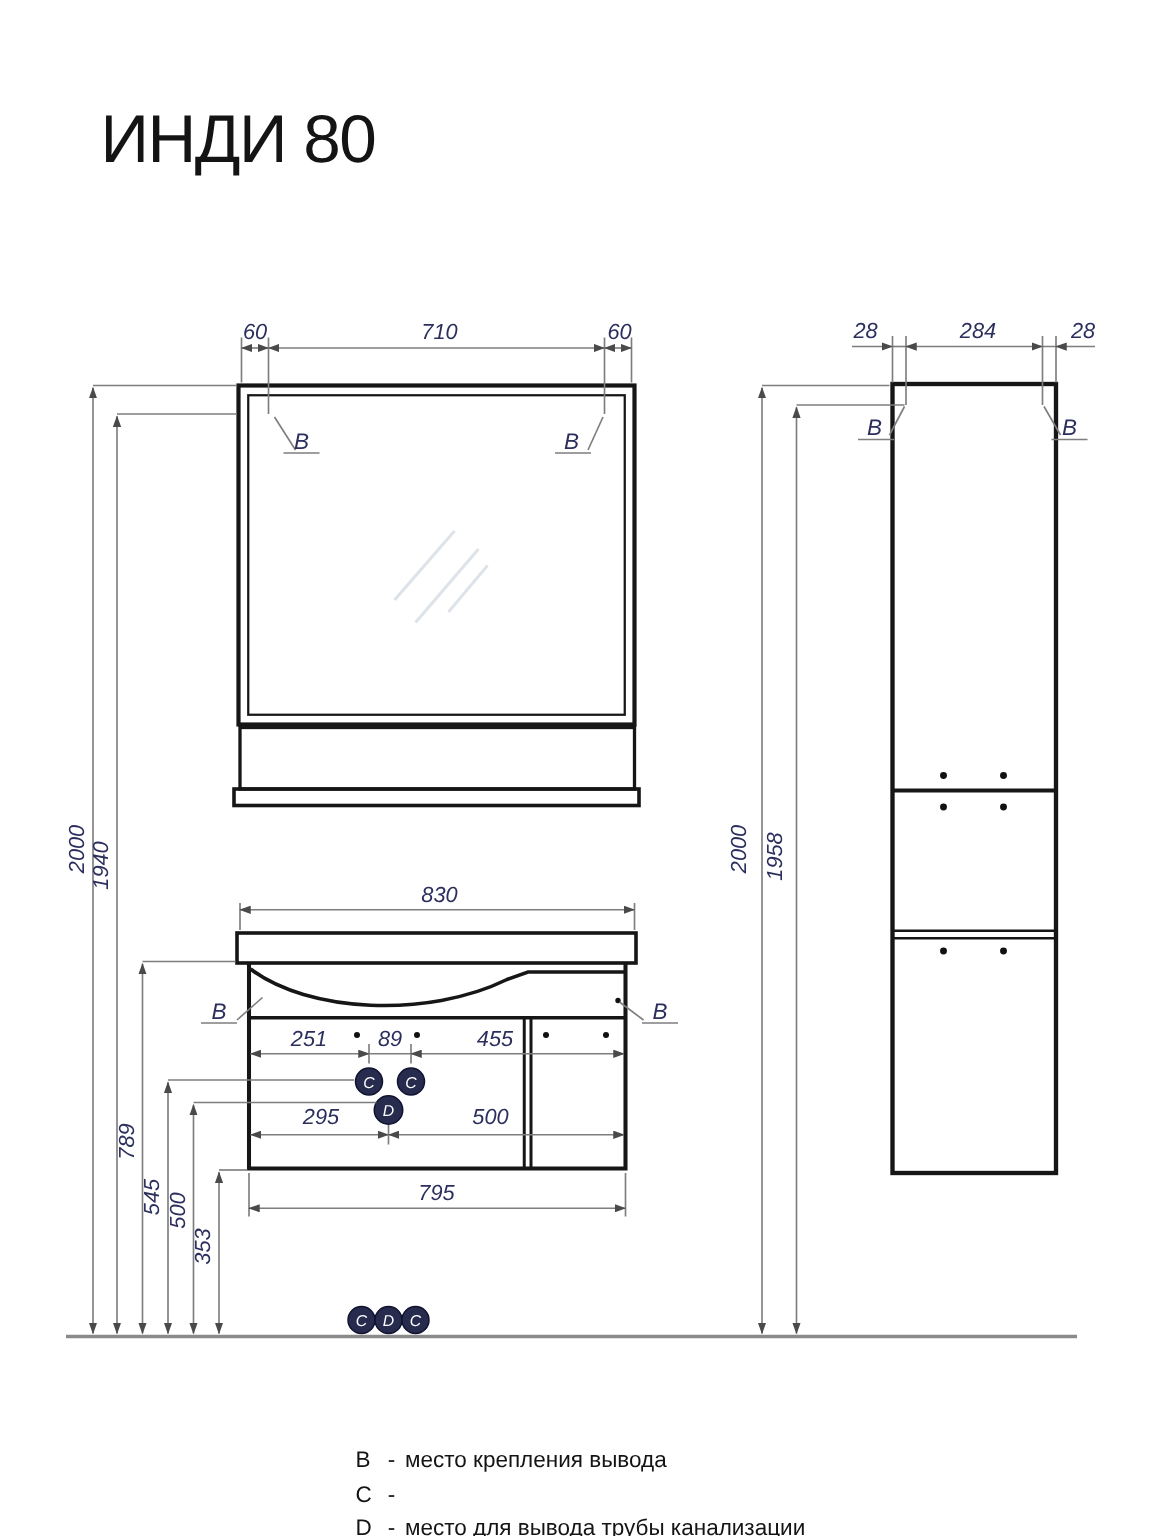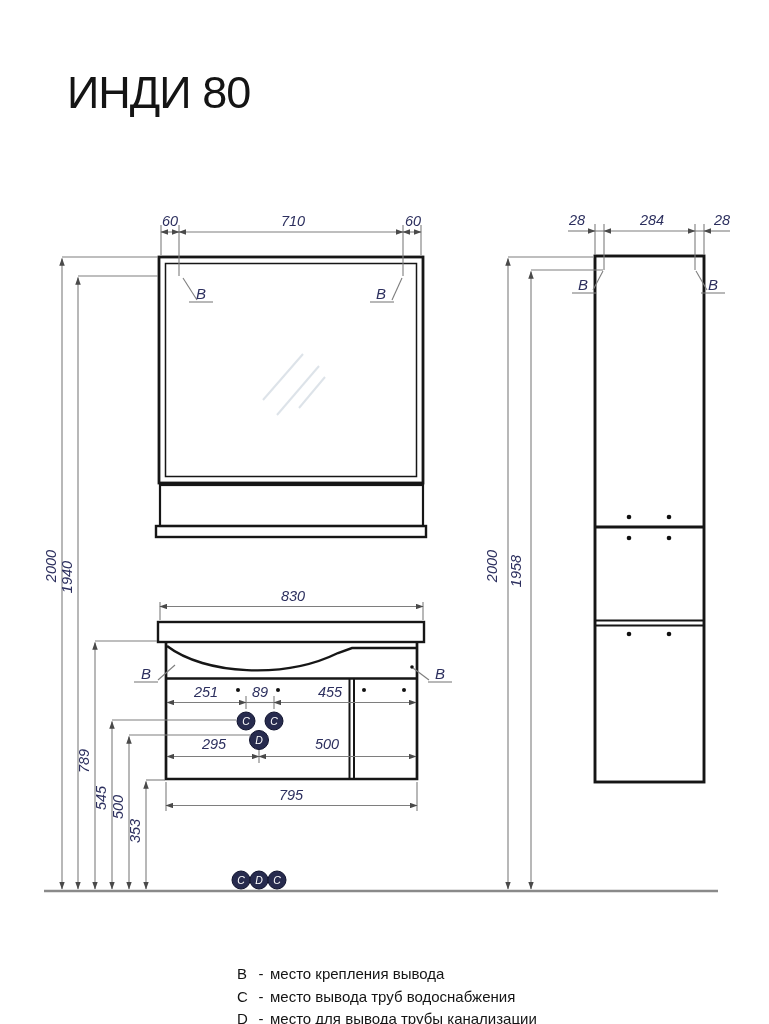--- a/index.html
+++ b/index.html
@@ -231,21 +231,20 @@
 
   <div class="legend">
     <div class="lrow">
       <span class="lk">B</span>
         <span class="lsep">-</span>
         <span class="ltx">место крепления вывода</span>
     </div>
     <div class="lrow">
       <span class="lk">C</span>
         <span class="lsep">-</span>
-        <span class="ltx">место вывода труб водоснабжения</span>
     </div>
     <div class="lrow">
       <span class="lk">D</span>
         <span class="lsep">-</span>
         <span class="ltx">место для вывода трубы канализации</span>
     </div>
   </div>
 
 </div>
 

